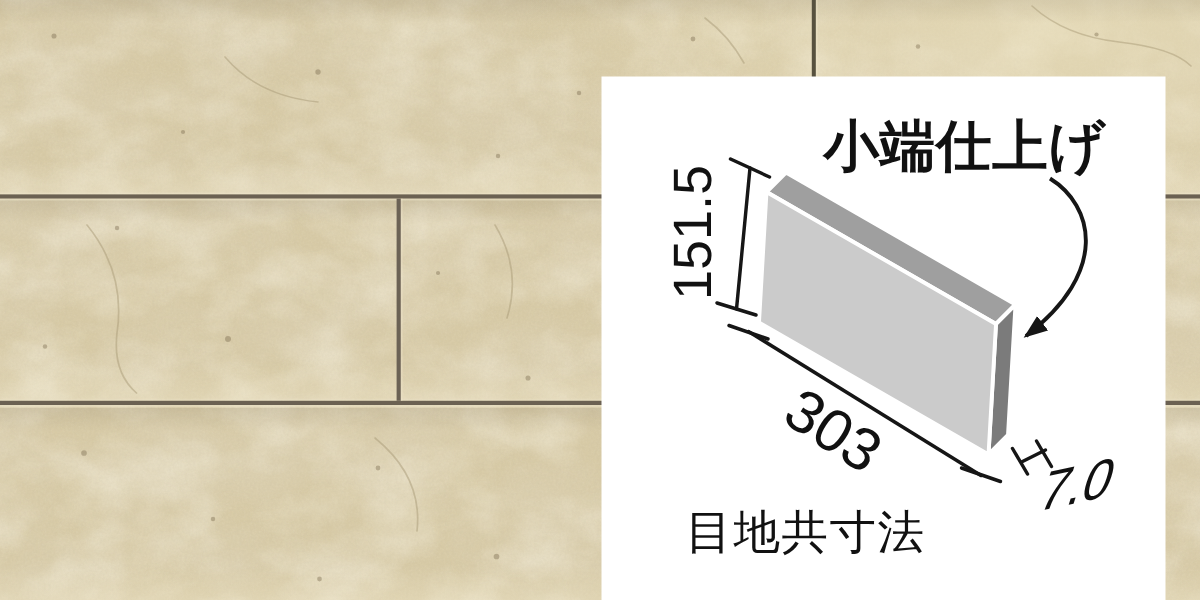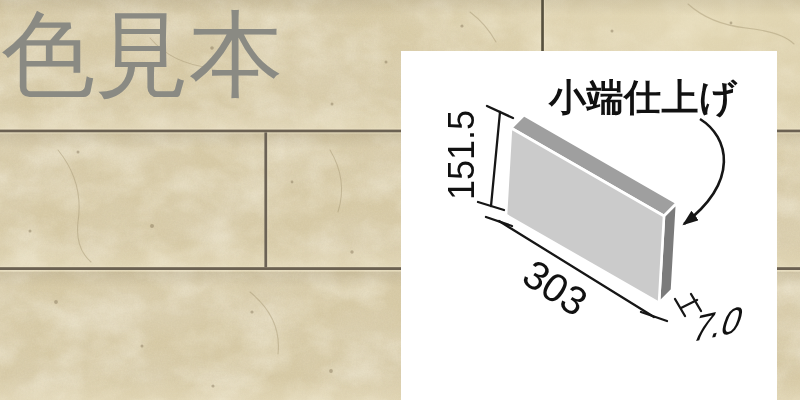--- a/index.html
+++ b/index.html
@@ -132,21 +132,20 @@
       <rect x="0" y="267.2" width="800" height="2.8" fill="#6b6152"></rect>
       <rect x="0" y="270" width="800" height="1.3" fill="#f3ebd0" opacity="0.4"></rect>
 
       <rect x="541.2" y="0" width="2.7" height="129.6" fill="#57513f"></rect>
       <rect x="543.9" y="0" width="1.2" height="129.6" fill="#efe7cd" opacity="0.4"></rect>
       <rect x="264.4" y="132.4" width="2.8" height="134.8" fill="#6b6255"></rect>
       <rect x="267.2" y="132.4" width="1.2" height="134.8" fill="#efe7cd" opacity="0.4"></rect>
     </g>
   </svg>
 
-  <div class="sample-label" style="color:#8a8a83;">色見本</div>
 
   <section class="spec-panel">
 
     <svg class="diagram-svg" width="399" height="349" viewBox="401 51 399 349" aria-hidden="true">
       <defs>
         <marker id="arrowHead" markerUnits="userSpaceOnUse" markerWidth="18" markerHeight="14" refX="14" refY="6" orient="auto">
           <path d="M0,0 L16,6 L0,12 z" fill="#161616"></path>
         </marker>
       </defs>
 
@@ -175,14 +174,15 @@
     </svg>
 
     <div class="panel-text edge-finish-label">小端仕上げ</div>
 
     <div class="dim-text dim-height">151.5</div>
 
     <div class="dim-text dim-width">303</div>
 
     <div class="dim-text dim-thickness">7.0</div>
 
+    <div class="panel-text joint-note-label">目地共寸法</div>
   </section>
 </div>
 
 </body></html>

